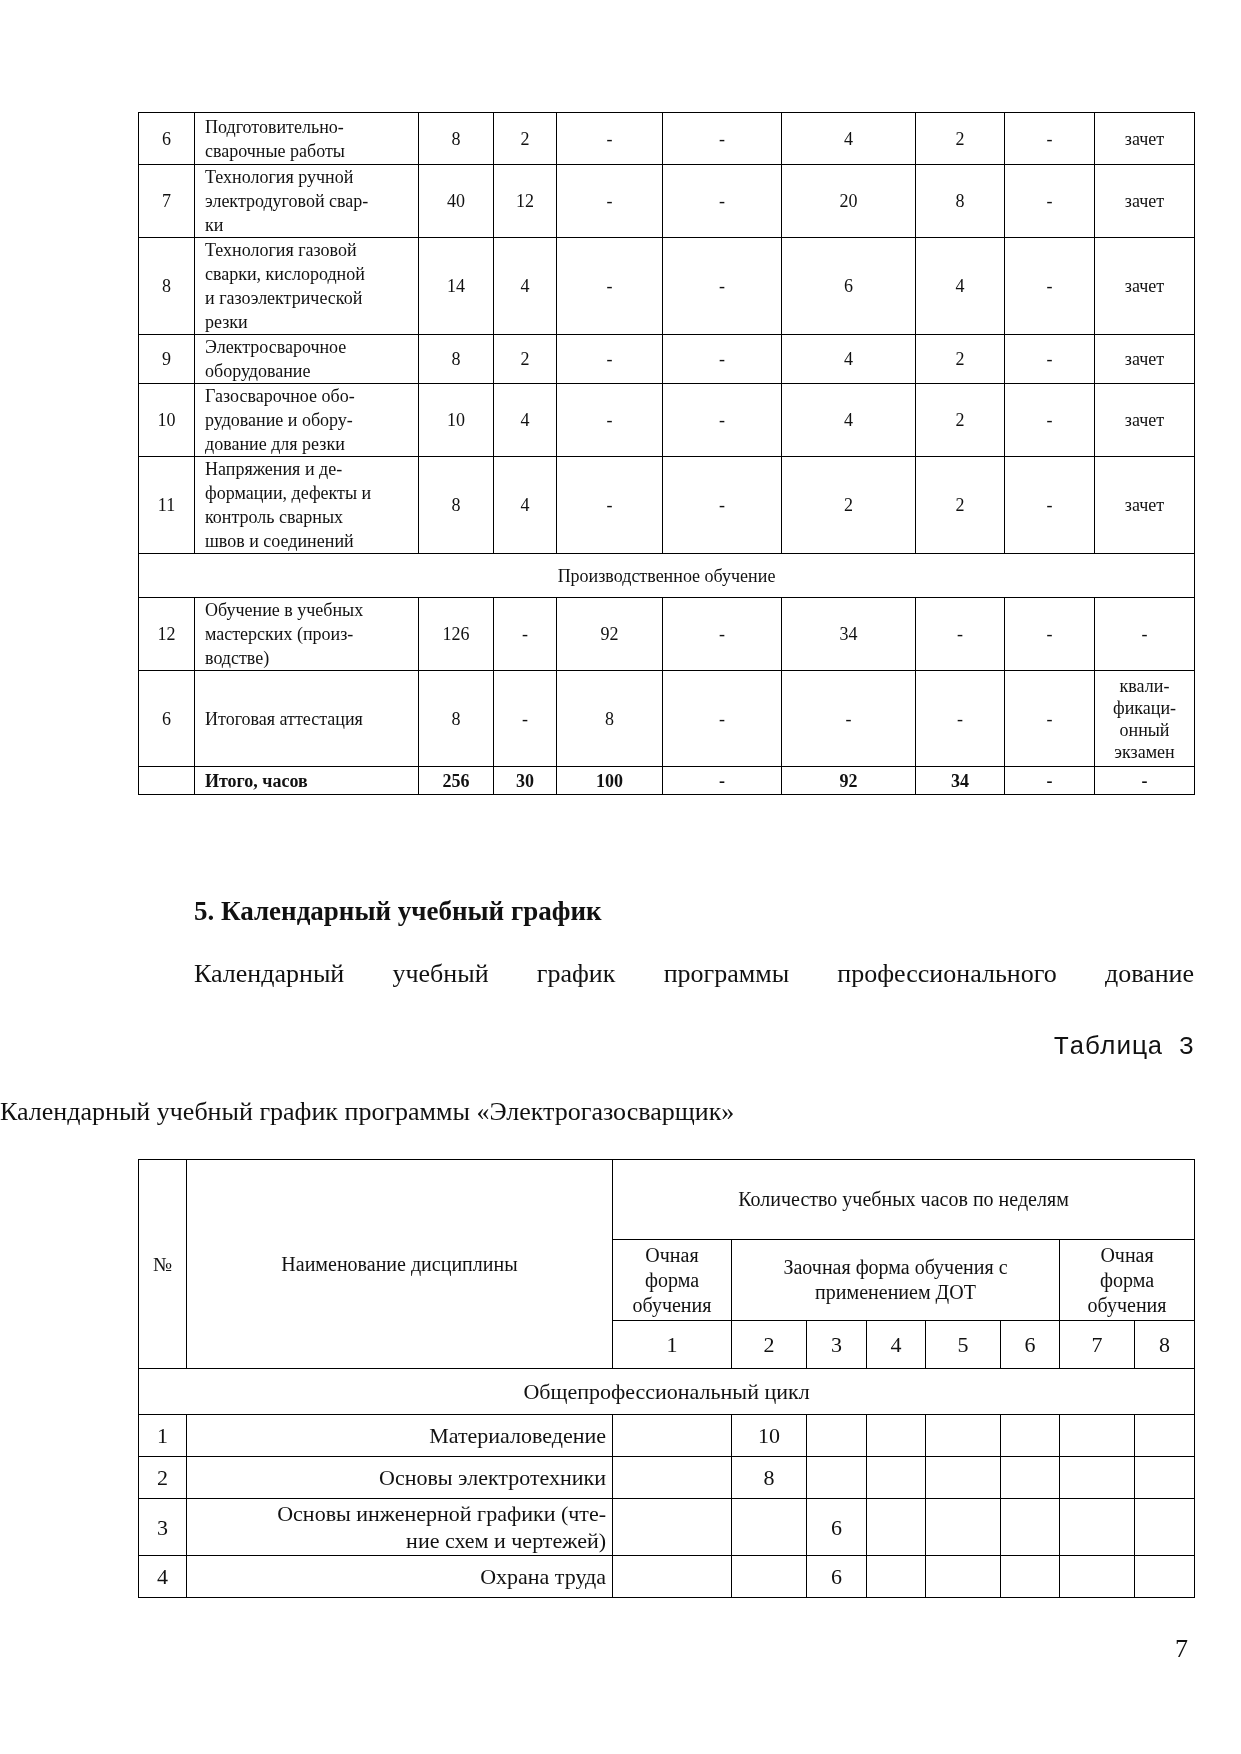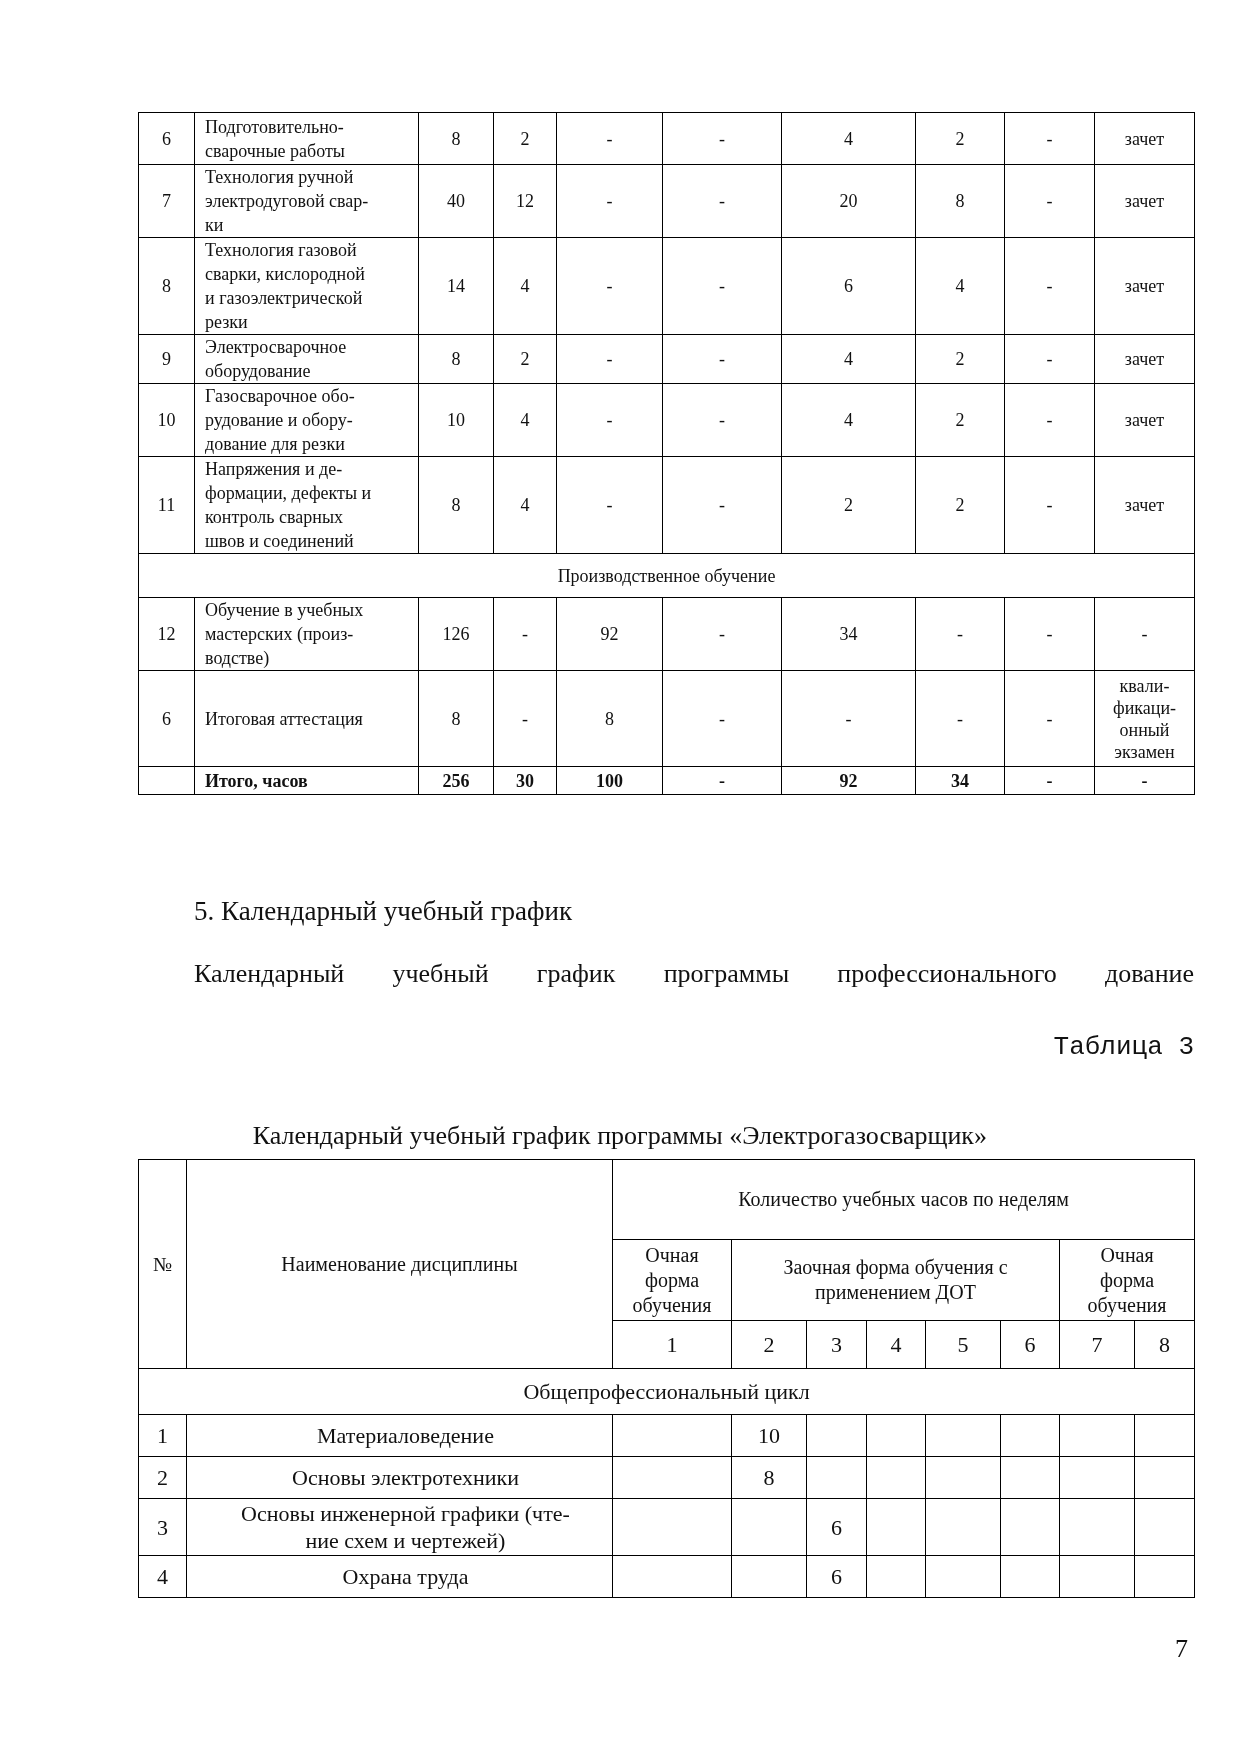--- a/index.html
+++ b/index.html
@@ -6,26 +6,26 @@
   body { width: 1241px; height: 1754px; position: relative; overflow: hidden;
          font-family: "Liberation Serif", "DejaVu Serif", serif; color: #111; }
   table { border-collapse: collapse; position: absolute; table-layout: fixed; }
   td { border: 1.6px solid #000; padding: 0 6px; vertical-align: middle; }
   #t1 { left: 138px; top: 112px; width: 1056px; font-size: 18px; line-height: 24px; }
   #t1 td { text-align: center; }
   #t1 td.name { text-align: left; padding-left: 10px; padding-right: 4px; }
   #t1 tr.bold td { font-weight: bold; }
   #t2 { left: 138px; top: 1159px; width: 1056px; font-size: 22px; line-height: 27px; }
   #t2 td { text-align: center; }
-  #t2 td.name { text-align: center; padding-left: 18px; }
-  .heading { position: absolute; left: 194px; top: 896px; font-size: 27px; font-weight: normal; }
+  #t2 td.name { text-align: right; padding-left: 18px; }
+  .heading { position: absolute; left: 194px; top: 896px; font-size: 27px; font-weight: bold; }
   .para { position: absolute; left: 149px; width: 1045px; font-size: 26px; line-height: 36px; }
   .para .first { display: block; text-indent: 45px; text-align: justify; text-align-last: justify; }
   .tablelabel { position: absolute; right: 47px; top: 1032px; font-size: 26px; font-family: Liberation Mono, monospace; }
-  .tabletitle { position: absolute; left: 0; width: 987px; top: 1097px; text-align: right; font-size: 26px; margin-top: 24px; }
+  .tabletitle { position: absolute; left: 0; width: 987px; top: 1097px; text-align: left; font-size: 26px; }
   .pagenum { position: absolute; right: 53px; top: 1634px; font-size: 26px; }
 </style>
 </head>
 <body>
 
 <table id="t1">
   <colgroup>
     <col style="width:56px">
       <col style="width:224px">
       <col style="width:75px">

